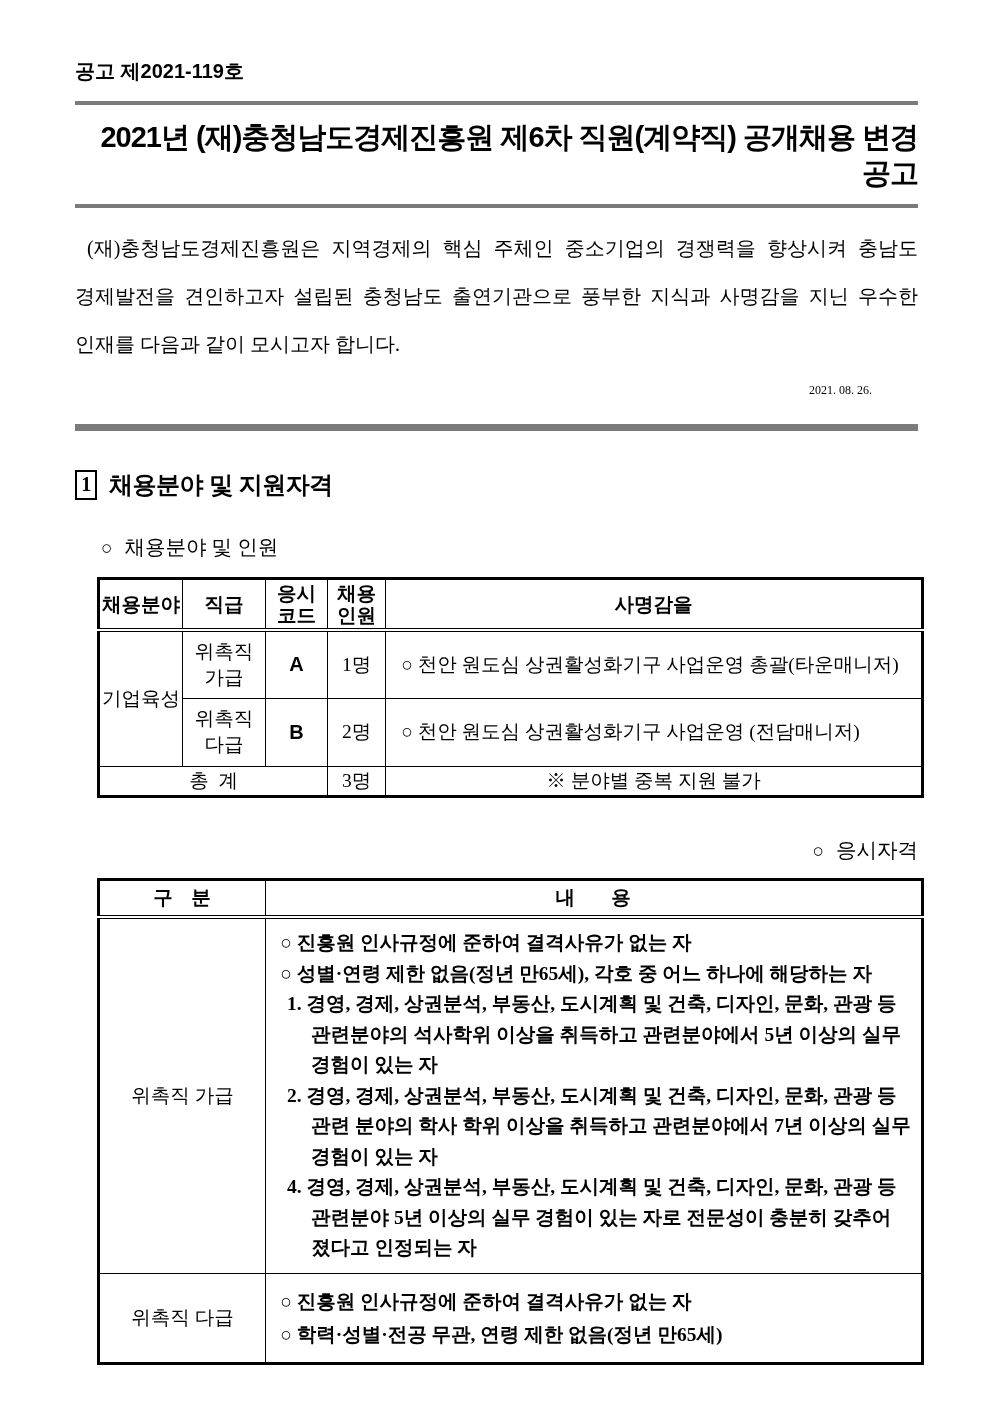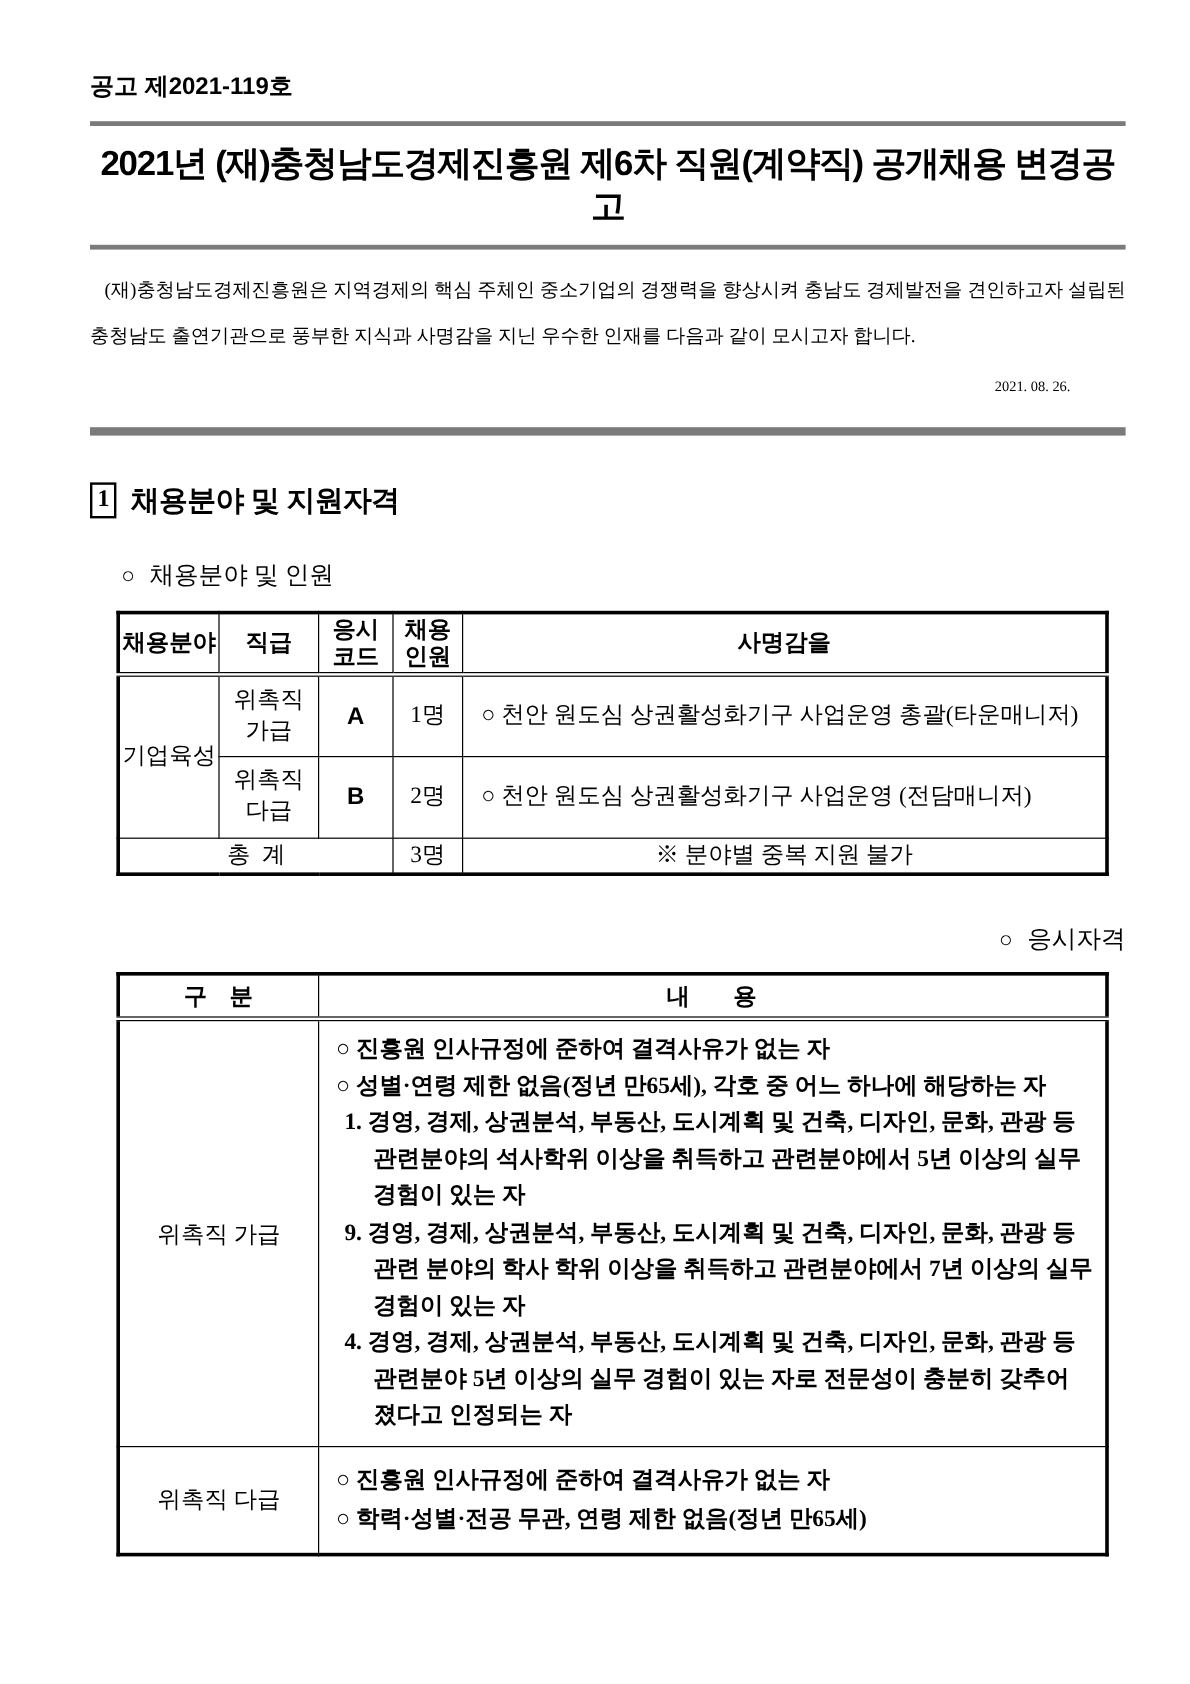--- a/index.html
+++ b/index.html
@@ -3,39 +3,39 @@
 <meta charset="utf-8">
 <style>
   * { box-sizing: border-box; margin: 0; padding: 0; }
   html, body { background: #ffffff; }
   body {
     width: 992px; height: 1403px;
     font-family: "Liberation Serif", "DejaVu Serif", serif;
     color: #000;
     overflow: hidden;
   }
-  .page { width: 992px; height: 1403px; padding: 58px 54px 30px 75px; overflow: hidden; }
+  .page { width: 992px; height: 1403px; padding: 58px 74px 30px 75px; overflow: hidden; }
 
   .notice-no {
     font-family: "Liberation Sans", "DejaVu Sans", sans-serif;
     font-weight: 700; font-size: 20px; letter-spacing: 0px;
   }
   .rule { height: 4px; background: #7b7b7b; border: none; }
   .rule-1 { margin-top: 16px; }
   .doc-title {
     font-family: "Liberation Sans", "DejaVu Sans", sans-serif;
     font-weight: 800; font-size: 29px; letter-spacing: -1px;
-    text-align: center; line-height: 1.25;
+    text-align: right; line-height: 1.25;
     margin: 14px 0 12px 0;
   }
   .rule-2 { margin-top: 0; }
 
   .intro {
     margin-top: 16px;
-    font-size: 16px; line-height: 2.42;
+    font-size: 20px; line-height: 2.42;
     text-align: justify; text-indent: 12px;
     word-break: keep-all;
   }
 
   .date-line { margin-top: 14px; text-align: right; font-size: 12px; padding-right: 46px; }
   .signer-line { margin-top: 8px; text-align: right; font-size: 25px; letter-spacing: 4px; }
 
   .rule-thick { height: 7px; background: #7b7b7b; border: none; margin-top: 26px; }
 
   .sec-heading {
@@ -182,21 +182,21 @@
     </thead>
     <tbody>
       <tr class="row-qual-1">
         <td class="cell-category">위촉직 가급</td>
         <td class="cell-content">
           <div class="ln bullet">○ 진흥원 인사규정에 준하여 결격사유가 없는 자</div>
           <div class="ln bullet">○ 성별·연령 제한 없음(정년 만65세), 각호 중 어느 하나에 해당하는 자</div>
           <div class="ln num">1. 경영, 경제, 상권분석, 부동산, 도시계획 및 건축, 디자인, 문화, 관광 등</div>
           <div class="ln cont">관련분야의 석사학위 이상을 취득하고 관련분야에서 5년 이상의 실무</div>
           <div class="ln cont">경험이 있는 자</div>
-          <div class="ln num">9. 경영, 경제, 상권분석, 부동산, 도시계획 및 건축, 디자인, 문화, 관광 등</div>
+          <div class="ln num">2. 경영, 경제, 상권분석, 부동산, 도시계획 및 건축, 디자인, 문화, 관광 등</div>
           <div class="ln cont">관련 분야의 학사 학위 이상을 취득하고 관련분야에서 7년 이상의 실무</div>
           <div class="ln cont">경험이 있는 자</div>
           <div class="ln num">4. 경영, 경제, 상권분석, 부동산, 도시계획 및 건축, 디자인, 문화, 관광 등</div>
           <div class="ln cont">관련분야 5년 이상의 실무 경험이 있는 자로 전문성이 충분히 갖추어</div>
           <div class="ln cont">졌다고 인정되는 자</div>
         </td>
       </tr>
       <tr class="row-qual-2">
         <td class="cell-category">위촉직 다급</td>
         <td class="cell-content">

